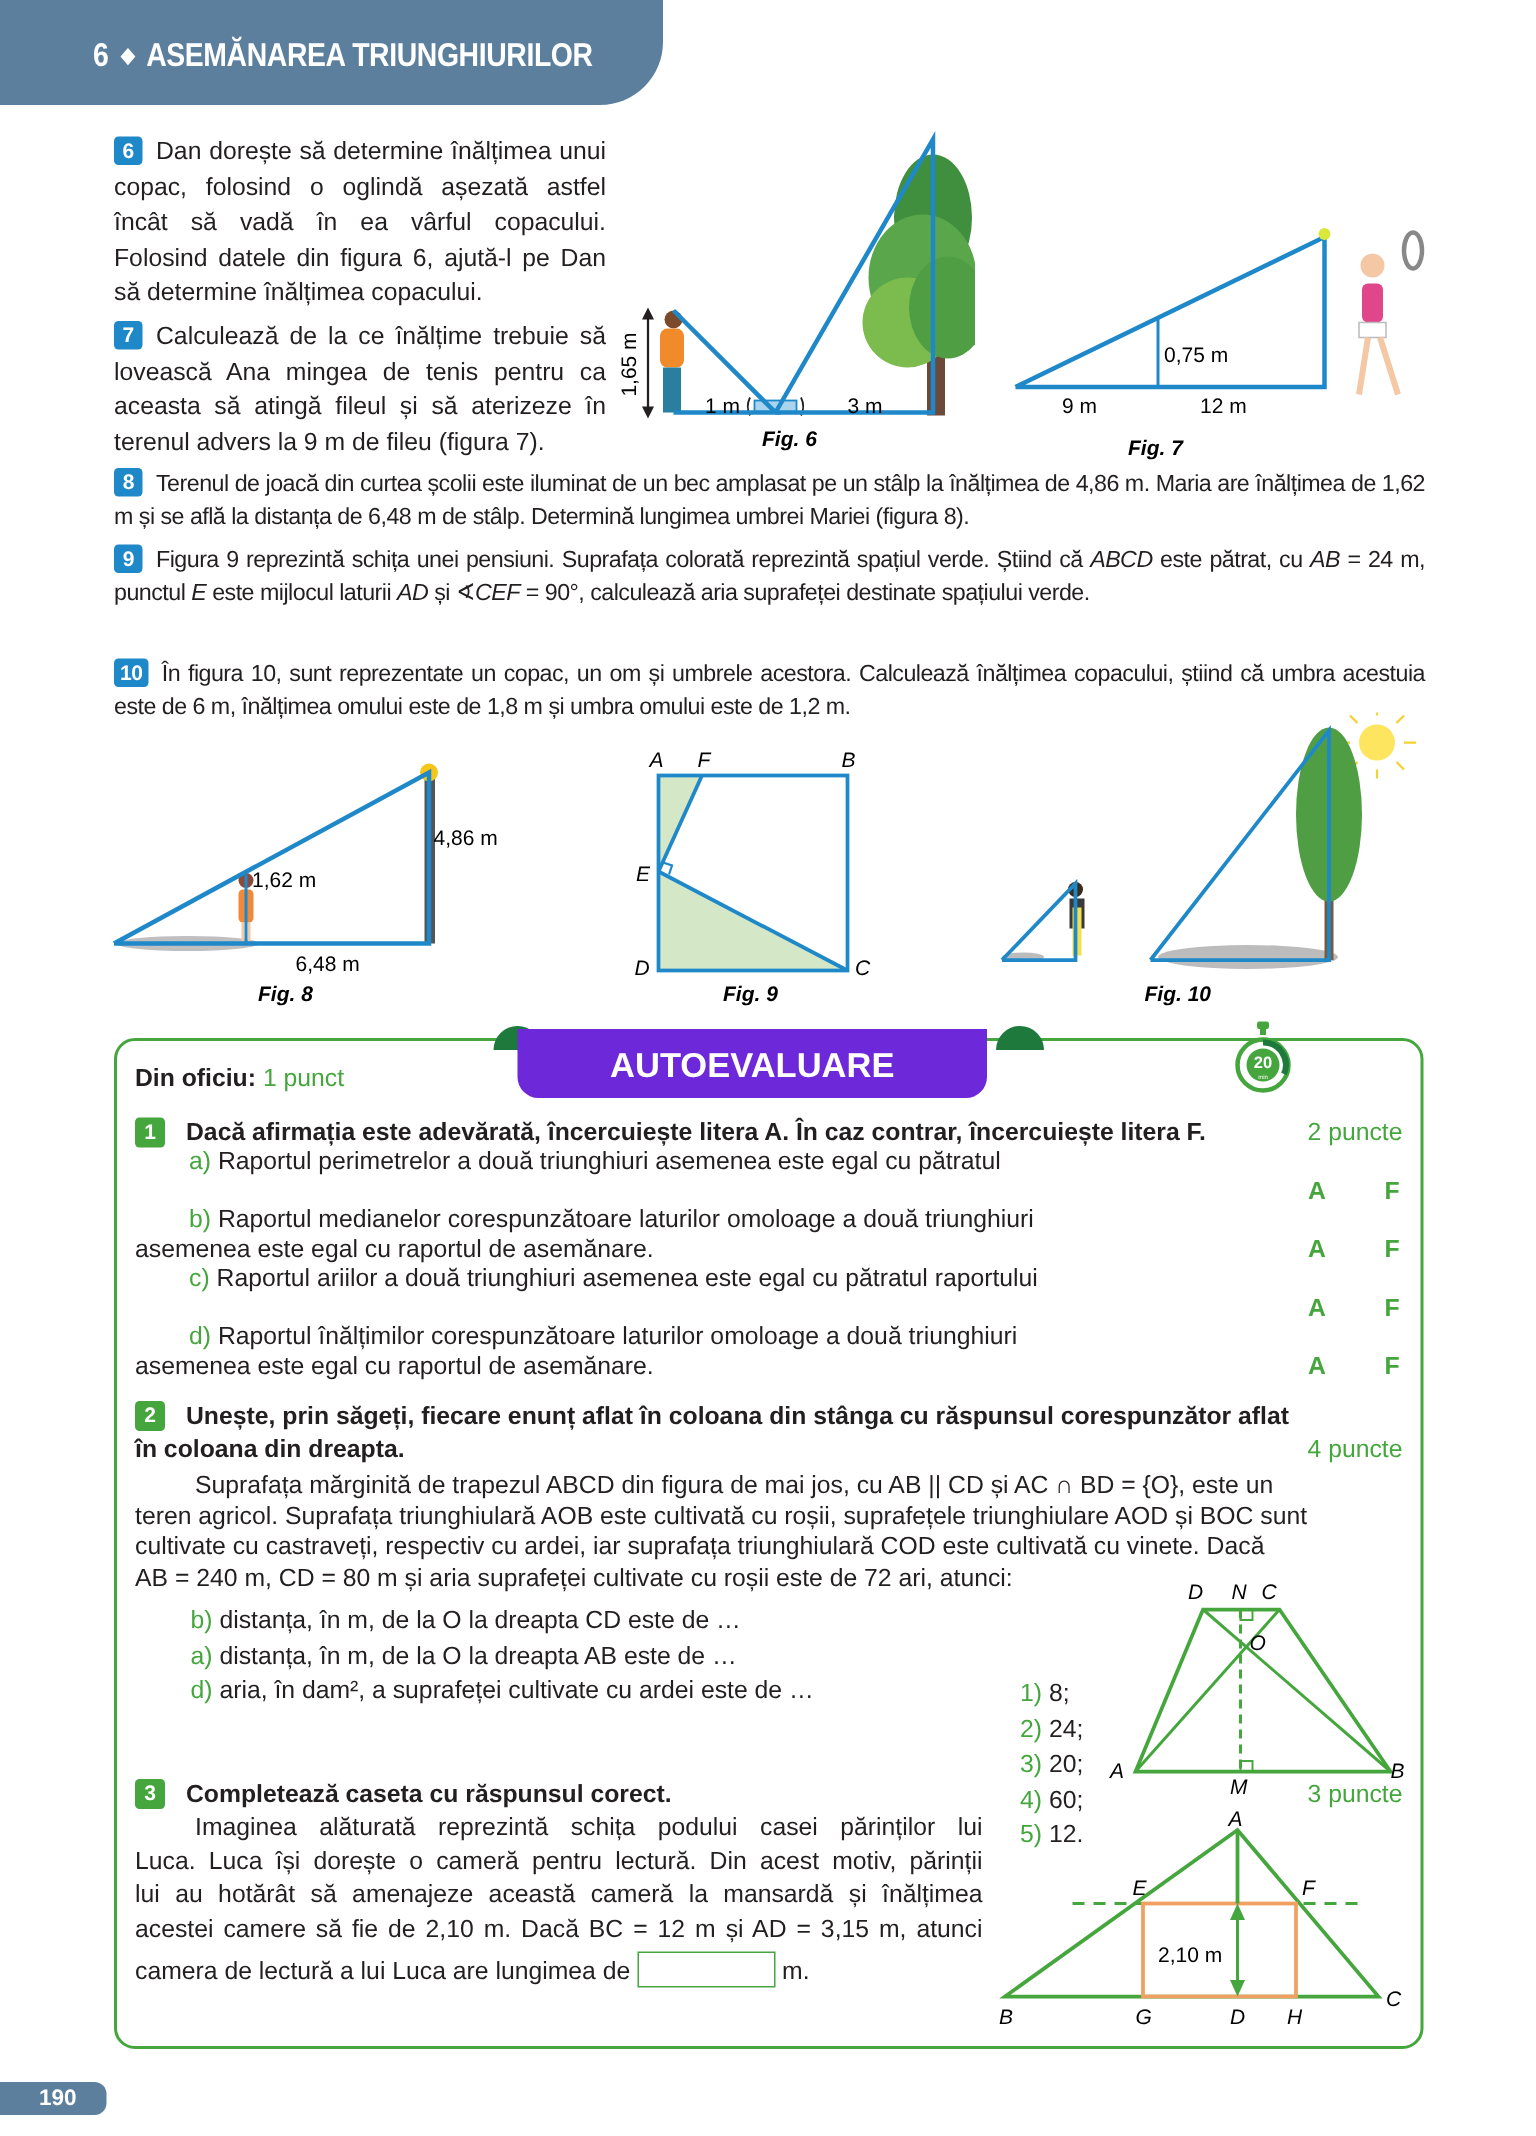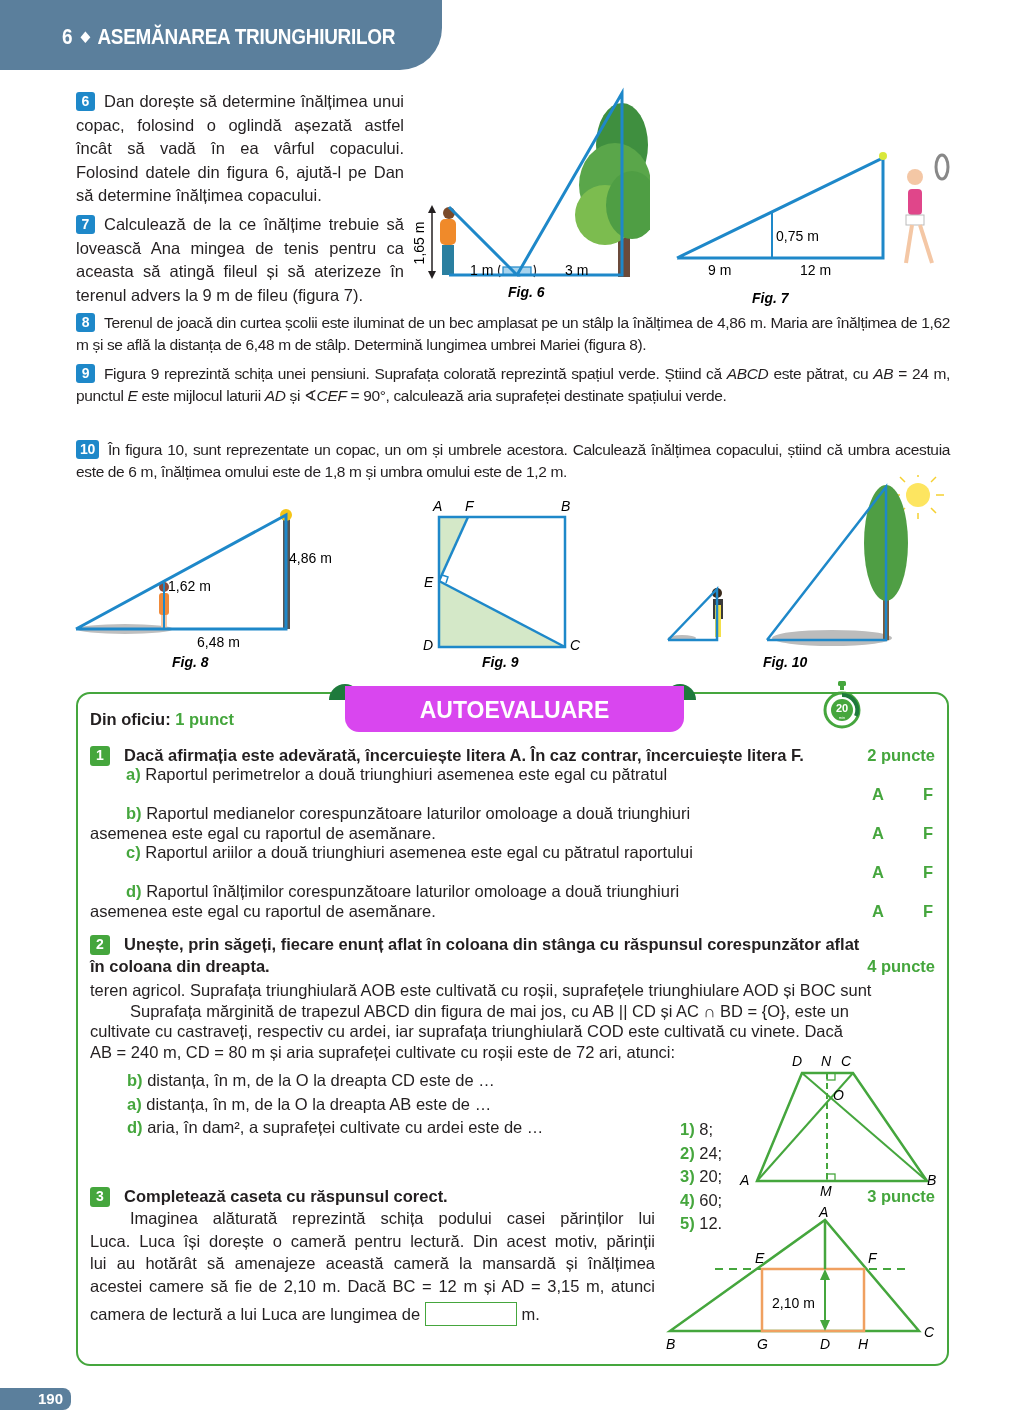--- a/index.html
+++ b/index.html
@@ -7,28 +7,28 @@
   body { position: relative; font-family: "Liberation Sans", "DejaVu Sans", sans-serif; color: #231f20; }
   .abs { position: absolute; }
   .header-band { left: 0; top: 0; width: 442px; height: 70px; background: #5b7f9c; border-bottom-right-radius: 42px; }
   .header-title { left: 62px; top: 24px; font-family: "Liberation Sans", sans-serif; font-weight: bold; font-size: 22px; color: #ffffff; letter-spacing: -0.3px; transform: scaleX(0.86); transform-origin: left center; white-space: nowrap; }
   .badge-blue { display: inline-block; background: #1e88c9; color: #fff; font-weight: bold; font-size: 14px; line-height: 18px; height: 19px; min-width: 19px; padding: 0 4px; text-align: center; border-radius: 3px; vertical-align: 1px; margin-right: 9px; }
   .badge-green { display: inline-block; background: #45a63d; color: #fff; font-weight: bold; font-size: 14px; line-height: 18px; height: 20px; min-width: 20px; padding: 0 4px; text-align: center; border-radius: 3px; vertical-align: 1px; margin-right: 14px; }
   .ex-text { font-size: 16.5px; line-height: 23.5px; text-align: justify; }
   .ex-narrow { font-size: 15.5px; line-height: 22px; letter-spacing: -0.35px; }
   svg text { font-family: "Liberation Sans", sans-serif; }
   .auto-box { left: 76px; top: 692px; width: 873px; height: 674px; border: 2.5px solid #45a63d; border-radius: 14px; }
-  .auto-tab { left: 345px; top: 686px; width: 339px; height: 46px; background: #d946ef; border-radius: 0 0 14px 14px; color: #fff; font-weight: bold; font-size: 23px; text-align: center; line-height: 48px; }
+  .auto-tab { left: 345px; top: 686px; width: 313px; height: 46px; background: #6d28d9; border-radius: 0 0 14px 14px; color: #fff; font-weight: bold; font-size: 23px; text-align: center; line-height: 48px; }
   .auto-tab-ear { top: 684px; width: 32px; height: 16px; background: #1e7a3c; border-radius: 16px 16px 0 0; }
-  .green { color: #45a63d; font-weight: bold; text-align: right; }
+  .green { color: #45a63d; font-weight: normal; text-align: right; }
   .q-head { font-weight: bold; font-size: 16.5px; line-height: 22px; }
   .q-body { font-size: 16.5px; line-height: 19.5px; }
   .af { position: absolute; font-weight: bold; color: #45a63d; font-size: 16.5px; }
   .answer-box { display: inline-block; width: 92px; height: 24px; border: 1.5px solid #45a63d; vertical-align: -6px; background: #fff; }
-  .page-num { left: 0; top: 1388px; width: 71px; height: 22px; background: #5b7f9c; border-radius: 0 8px 8px 0; color: #fff; font-weight: bold; font-size: 15px; text-align: right; padding-right: 8px; line-height: 22px; }
+  .page-num { left: 0; top: 1388px; width: 71px; height: 22px; background: #5b7f9c; border-radius: 0 8px 8px 0; color: #fff; font-weight: bold; font-size: 15px; text-align: right; padding-right: 20px; line-height: 22px; }
   i, .it { font-style: italic; }
 </style>
 </head>
 <body>
 
 <div class="abs header-band"></div>
 <div class="abs header-title">
   <span>6</span>
   <span style="font-size:14px;vertical-align:3px;margin:0 4px;">◆</span>
   <span>ASEMĂNAREA TRIUNGHIURILOR</span>
@@ -213,22 +213,22 @@
   <span class="af" style="left:782px;top:20px;">A</span>
   <span class="af" style="left:833px;top:20px;">F</span>
 </div>
 
 <div class="abs q-head" style="left:90px;top:933px;width:845px;">
   <div><span class="badge-green">2</span><span>Unește, prin săgeți, fiecare enunț aflat în coloana din stânga cu răspunsul corespunzător aflat</span></div>
   <div style="position:relative;"><span>în coloana din dreapta.</span>
   <span class="green" style="position:absolute;right:0;top:0;">4 puncte</span></div>
 </div>
 <div class="abs q-body" style="left:90px;top:980px;width:845px;line-height:20.5px;">
+  <div style="padding-left:40px;">Suprafața mărginită de trapezul ABCD din figura de mai jos, cu AB || CD și AC ∩ BD = {O}, este un</div>
   <div>teren agricol. Suprafața triunghiulară AOB este cultivată cu roșii, suprafețele triunghiulare AOD și BOC sunt</div>
-  <div style="padding-left:40px;">Suprafața mărginită de trapezul ABCD din figura de mai jos, cu AB || CD și AC ∩ BD = {O}, este un</div>
   <div>cultivate cu castraveți, respectiv cu ardei, iar suprafața triunghiulară COD este cultivată cu vinete. Dacă</div>
   <div>AB = 240 m, CD = 80 m și aria suprafeței cultivate cu roșii este de 72 ari, atunci:</div>
 </div>
 
 <div class="abs q-body" style="left:127px;top:1069px;width:480px;line-height:23.5px;">
   <div><span class="green">b)</span> <span>distanța, în m, de la O la dreapta CD este de …</span></div>
   <div><span class="green">a)</span> <span>distanța, în m, de la O la dreapta AB este de …</span></div>
   <div><span class="green">d)</span> <span>aria, în dam², a suprafeței cultivate cu ardei este de …</span></div>
 </div>
 <div class="abs q-body" style="left:680px;top:1118px;width:60px;line-height:23.5px;">

